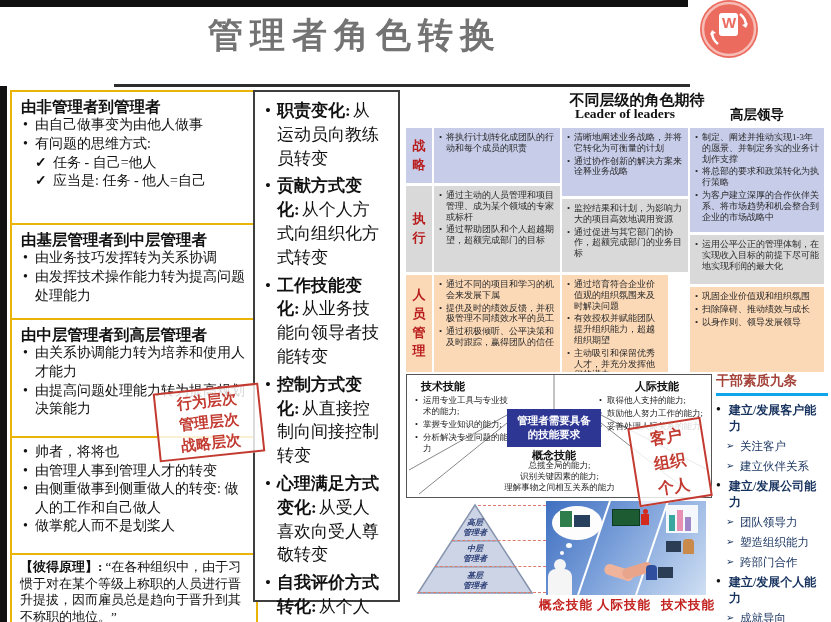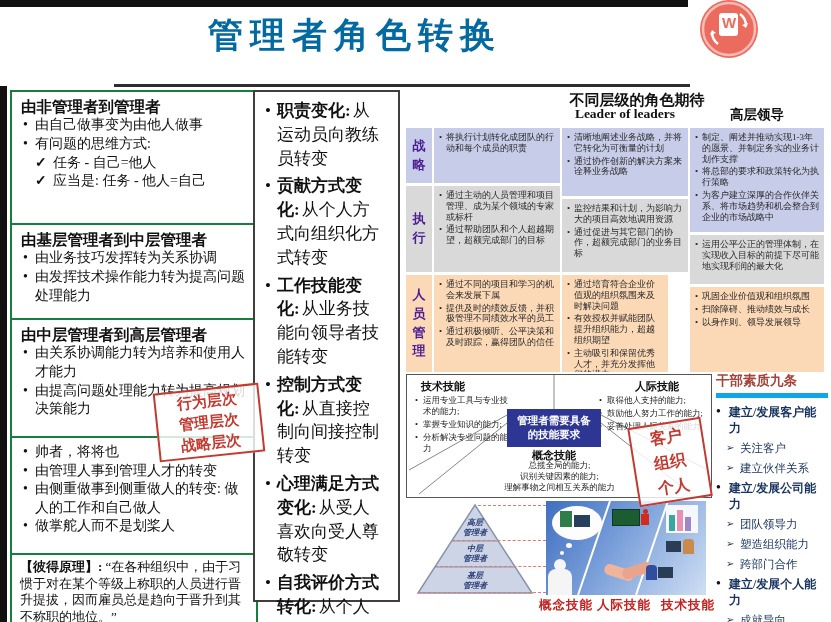--- a/index.html
+++ b/index.html
@@ -3,27 +3,27 @@
 <meta charset="utf-8">
 <style>
   html,body{margin:0;padding:0;background:#fff;}
   body{font-family:"Liberation Serif","DejaVu Serif",serif;}
   #canvas{position:relative;width:831px;height:622px;background:#fff;overflow:hidden;}
   .abs{position:absolute;}
   
   .topbar{left:0;top:0;width:688px;height:7px;background:#111;}
   .leftbar{left:0;top:86px;width:7px;height:536px;background:#111;}
   
-  .title{left:55px;top:12px;width:600px;text-align:center;font-size:35px;font-weight:bold;letter-spacing:7px;color:#0369a1;}
+  .title{left:55px;top:12px;width:600px;text-align:center;font-size:35px;font-weight:bold;letter-spacing:7px;color:#737373;}
   .title-rule{left:114px;top:84px;width:576px;height:3px;background:#2d2d2d;}
   
   .logo{left:696px;top:0px;width:66px;height:64px;}
   .logo .letter{position:absolute;left:0;top:14px;width:66px;text-align:center;font-size:15px;font-weight:bold;color:#ec6b5f;font-family:"Liberation Sans",sans-serif;}
   
-  .box{background:#fff;border:2px solid #15803d;padding:5px 9px;color:#111;overflow:hidden;}
+  .box{background:#fff;border:2px solid #eab308;padding:5px 9px;color:#111;overflow:hidden;}
   .bh{font-weight:bold;font-size:15.5px;line-height:1.25;}
   .li{position:relative;padding-left:14px;font-size:14px;line-height:1.33;}
   .li::before{content:"\2022";position:absolute;left:2px;top:0;}
   .chk{position:relative;padding-left:32px;font-size:14px;line-height:1.33;}
   .chk::before{content:"\2713";position:absolute;left:14px;top:0;font-weight:bold;}
   .peter{font-size:13px;line-height:1.27;padding:4px 8px;}
   .peter .pl{font-weight:bold;}
   
   .stamp{border:2px solid #c23a30;color:#c23a30;font-weight:bold;text-align:center;background:rgba(255,255,255,0.82);z-index:5;}
   .stamp-levels{left:156px;top:388px;width:102px;height:64px;transform:rotate(-6deg);font-size:15px;line-height:21px;padding-top:1px;}
@@ -35,31 +35,31 @@
   .chg b{margin-right:2px;}
   
   .tbl-title{left:497px;top:91px;width:280px;text-align:center;font-size:15px;font-weight:bold;color:#111;}
   .thead{font-size:13.5px;font-weight:bold;text-align:center;color:#111;}
   .tc{position:absolute;box-sizing:border-box;padding:4px 5px;font-size:9px;line-height:1.2;color:#2a2a2a;overflow:hidden;}
   .lav{background:#c7cce9;}
   .gry{background:#d9d9d9;}
   .org{background:#fbd8b6;}
   .ci{position:relative;padding-left:7px;margin-bottom:2px;}
   .ci::before{content:"\2022";position:absolute;left:0;top:0;}
-  .rl{display:flex;align-items:center;justify-content:center;font-weight:bold;font-size:13px;color:#4c1d95;}
+  .rl{display:flex;align-items:center;justify-content:center;font-weight:bold;font-size:13px;color:#b91c1c;}
   .rl span{width:14px;word-break:break-all;line-height:1.45;text-align:center;}
   
   .skills{left:406px;top:374px;width:306px;height:124px;border:1.5px solid #555;background:#fff;box-sizing:border-box;}
   .sk-title{position:absolute;font-size:11px;font-weight:bold;color:#111;}
   .sk-items{position:absolute;font-size:8.5px;line-height:1.3;color:#222;}
   .sk-items .ci{padding-left:8px;margin-bottom:2px;}
   .sk-center{position:absolute;left:100px;top:34px;width:94px;height:38px;background:#2e3694;color:#fff;font-size:10.5px;font-weight:bold;text-align:center;display:flex;align-items:center;justify-content:center;padding:4px 6px;box-sizing:border-box;line-height:1.3;}
   
   .nine{left:716px;top:372px;width:112px;color:#17325e;}
-  .nine-title{font-size:13.5px;font-weight:bold;color:#a5443a;padding-bottom:3px;border-bottom:5px solid #0ea5e9;margin-bottom:7px;}
+  .nine-title{font-size:13.5px;font-weight:bold;color:#a5443a;padding-bottom:3px;border-bottom:3px solid #0ea5e9;margin-bottom:7px;}
   .ng-h{position:relative;padding-left:13px;font-size:12px;font-weight:bold;margin-bottom:5px;line-height:1.3;}
   .ng-h::before{content:"\25CF";position:absolute;left:0;top:1px;font-size:8px;color:#111;}
   .ng-i{position:relative;padding-left:24px;font-size:11.5px;margin-bottom:5px;line-height:1.3;}
   .ng-i::before{content:"\27A2";position:absolute;left:10px;top:0;font-size:10px;}
   
   .pyr-label{position:absolute;width:60px;text-align:center;font-size:8px;font-weight:bold;font-style:italic;color:#2c3e76;line-height:1.25;}
   .pyr-label span{display:block;}
   .dash{position:absolute;border-top:1.5px dashed #dd7c6e;}
   .pic{left:546px;top:501px;width:160px;height:94px;background:linear-gradient(125deg,#3f6fc0 0%,#7ba0da 45%,#cfdff3 100%);overflow:hidden;}
   .blab{position:absolute;top:597px;width:70px;text-align:center;font-size:12.5px;font-weight:bold;color:#c2211d;letter-spacing:1px;}

